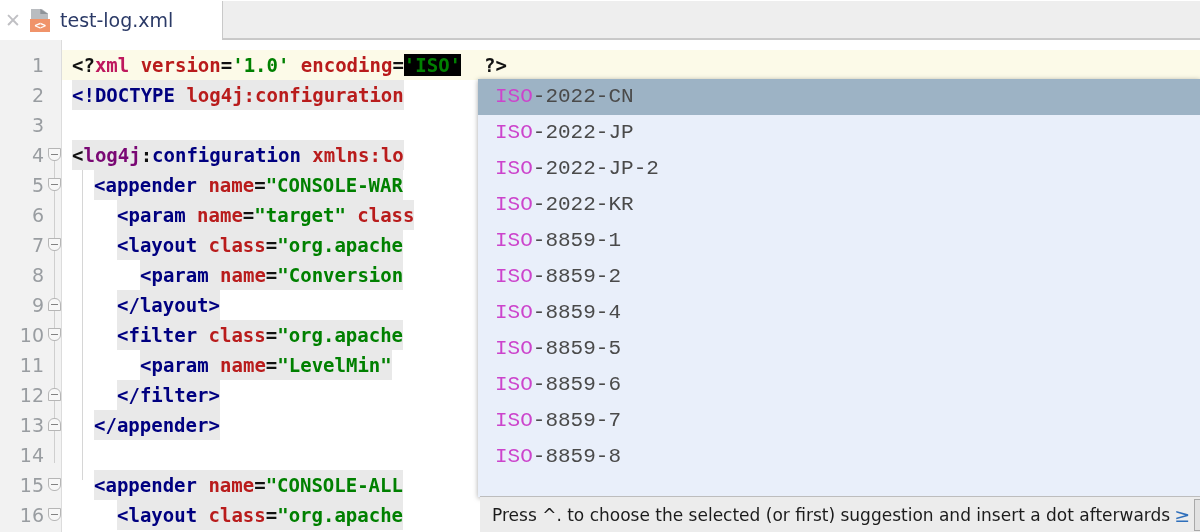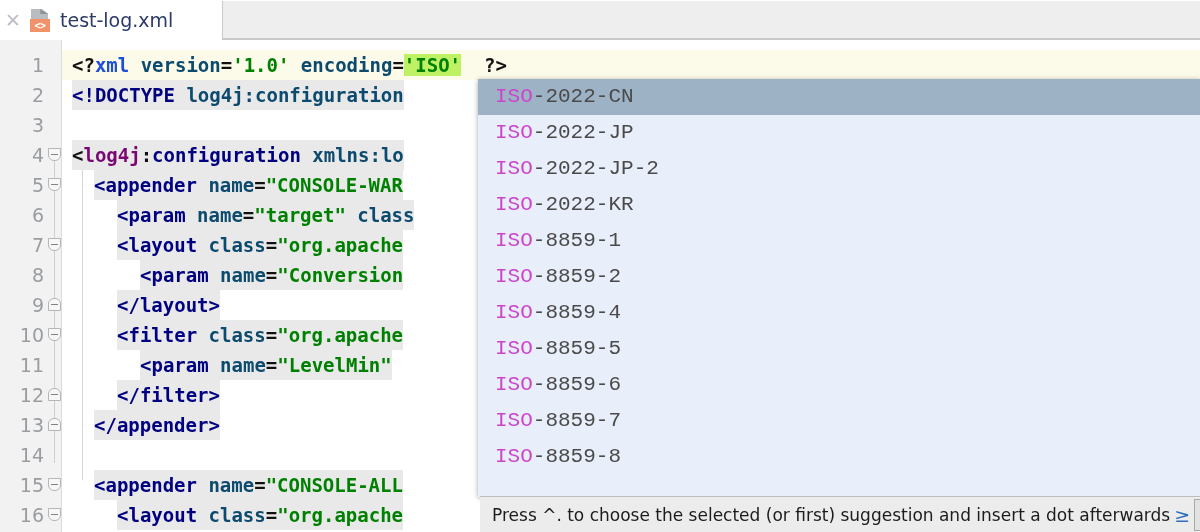--- a/index.html
+++ b/index.html
@@ -108,26 +108,26 @@
   }
   .cline {
     position: absolute; left: 10px; height: 30px; line-height: 30px;
     white-space: pre;
   }
   .indent-guide {
     position: absolute; width: 1px; background: #d6d6d6;
   }
   .tok-punct { color: #111111; }
   .tok-tag   { color: #000080; }
-  .tok-attr  { color: #0c4a6e; }
+  .tok-attr  { color: #b91c1c; }
   .tok-val   { color: #008000; }
   .tok-ns    { color: #7a0874; }
-  .tok-proc  { color: #1d4ed8; }
+  .tok-proc  { color: #be185d; }
   .hl-tag    { background: #e9e9e9; }
-  .sel       { background: #bef264; }
+  .sel       { background: #000000; }
 
   
   .popup {
     position: absolute; left: 478px; top: 79px; width: 722px; height: 418px;
     background: #e9effa;
     box-shadow: 0 1px 5px rgba(0,0,0,0.35);
     overflow: hidden;
   }
   .popup-row {
     height: 36px; line-height: 36px;

